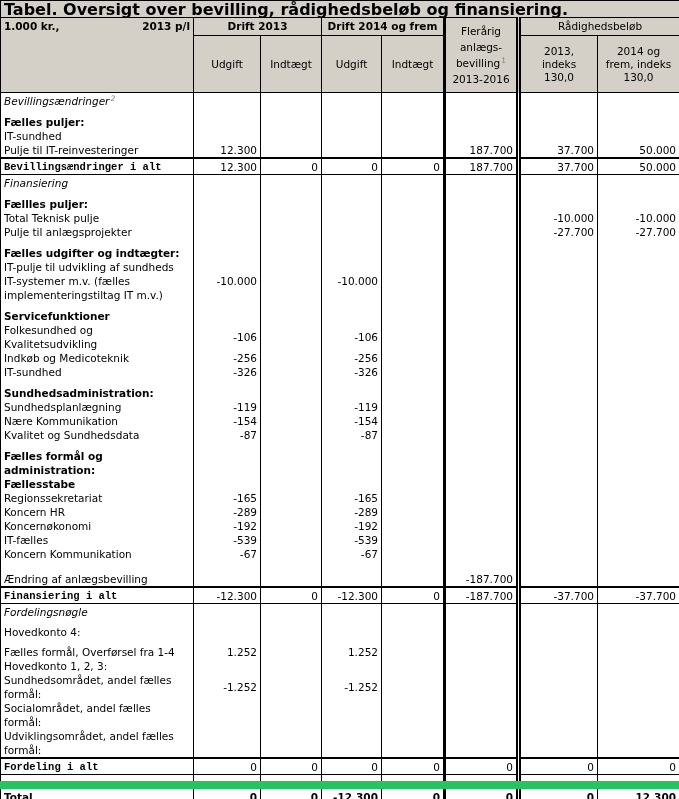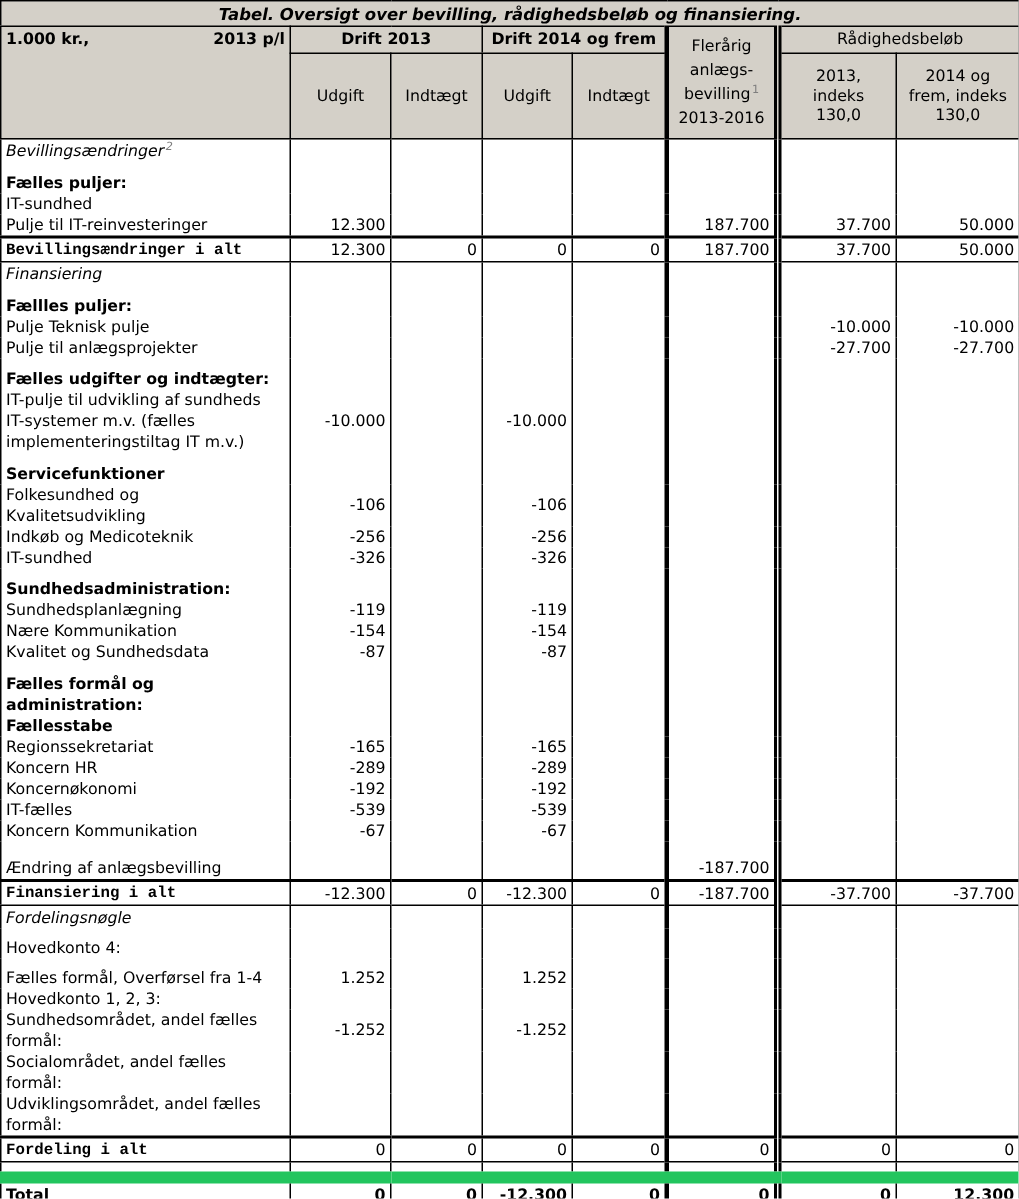--- a/index.html
+++ b/index.html
@@ -23,26 +23,25 @@
   }
   
   thead th {
     background: #d4d0c8;
     font-weight: normal;
     padding: 0;
     vertical-align: middle;
     line-height: 13px;
   }
   tr.title-row th {
-    text-align: center;
+    text-align: left;
     font-weight: bold;
-    font-size: 11px;
+    font-size: 16px;
     padding: 2px 3px 1px 3px;
     border-bottom: 1px solid #000;
-    font-style: italic;
   }
   th.unit-cell {
     text-align: left;
     vertical-align: top;
     border-bottom: 1px solid #000;
   }
   .unit-inner {
     display: flex;
     flex-direction: row;
     justify-content: space-between;
@@ -219,21 +218,21 @@
         <td class="label">Fællles puljer:</td>
         <td class="num c0"></td>
         <td class="num c1"></td>
         <td class="num c2"></td>
         <td class="num c3"></td>
         <td class="num c4"></td>
         <td class="num c5"></td>
         <td class="num c6"></td>
       </tr>
       <tr class="r-item">
-        <td class="label">Pulje Teknisk pulje</td>
+        <td class="label">Total Teknisk pulje</td>
         <td class="num c0"></td>
         <td class="num c1"></td>
         <td class="num c2"></td>
         <td class="num c3"></td>
         <td class="num c4"></td>
         <td class="num c5">-10.000</td>
         <td class="num c6">-10.000</td>
       </tr>
       <tr class="r-item">
         <td class="label">Pulje til anlægsprojekter</td>

